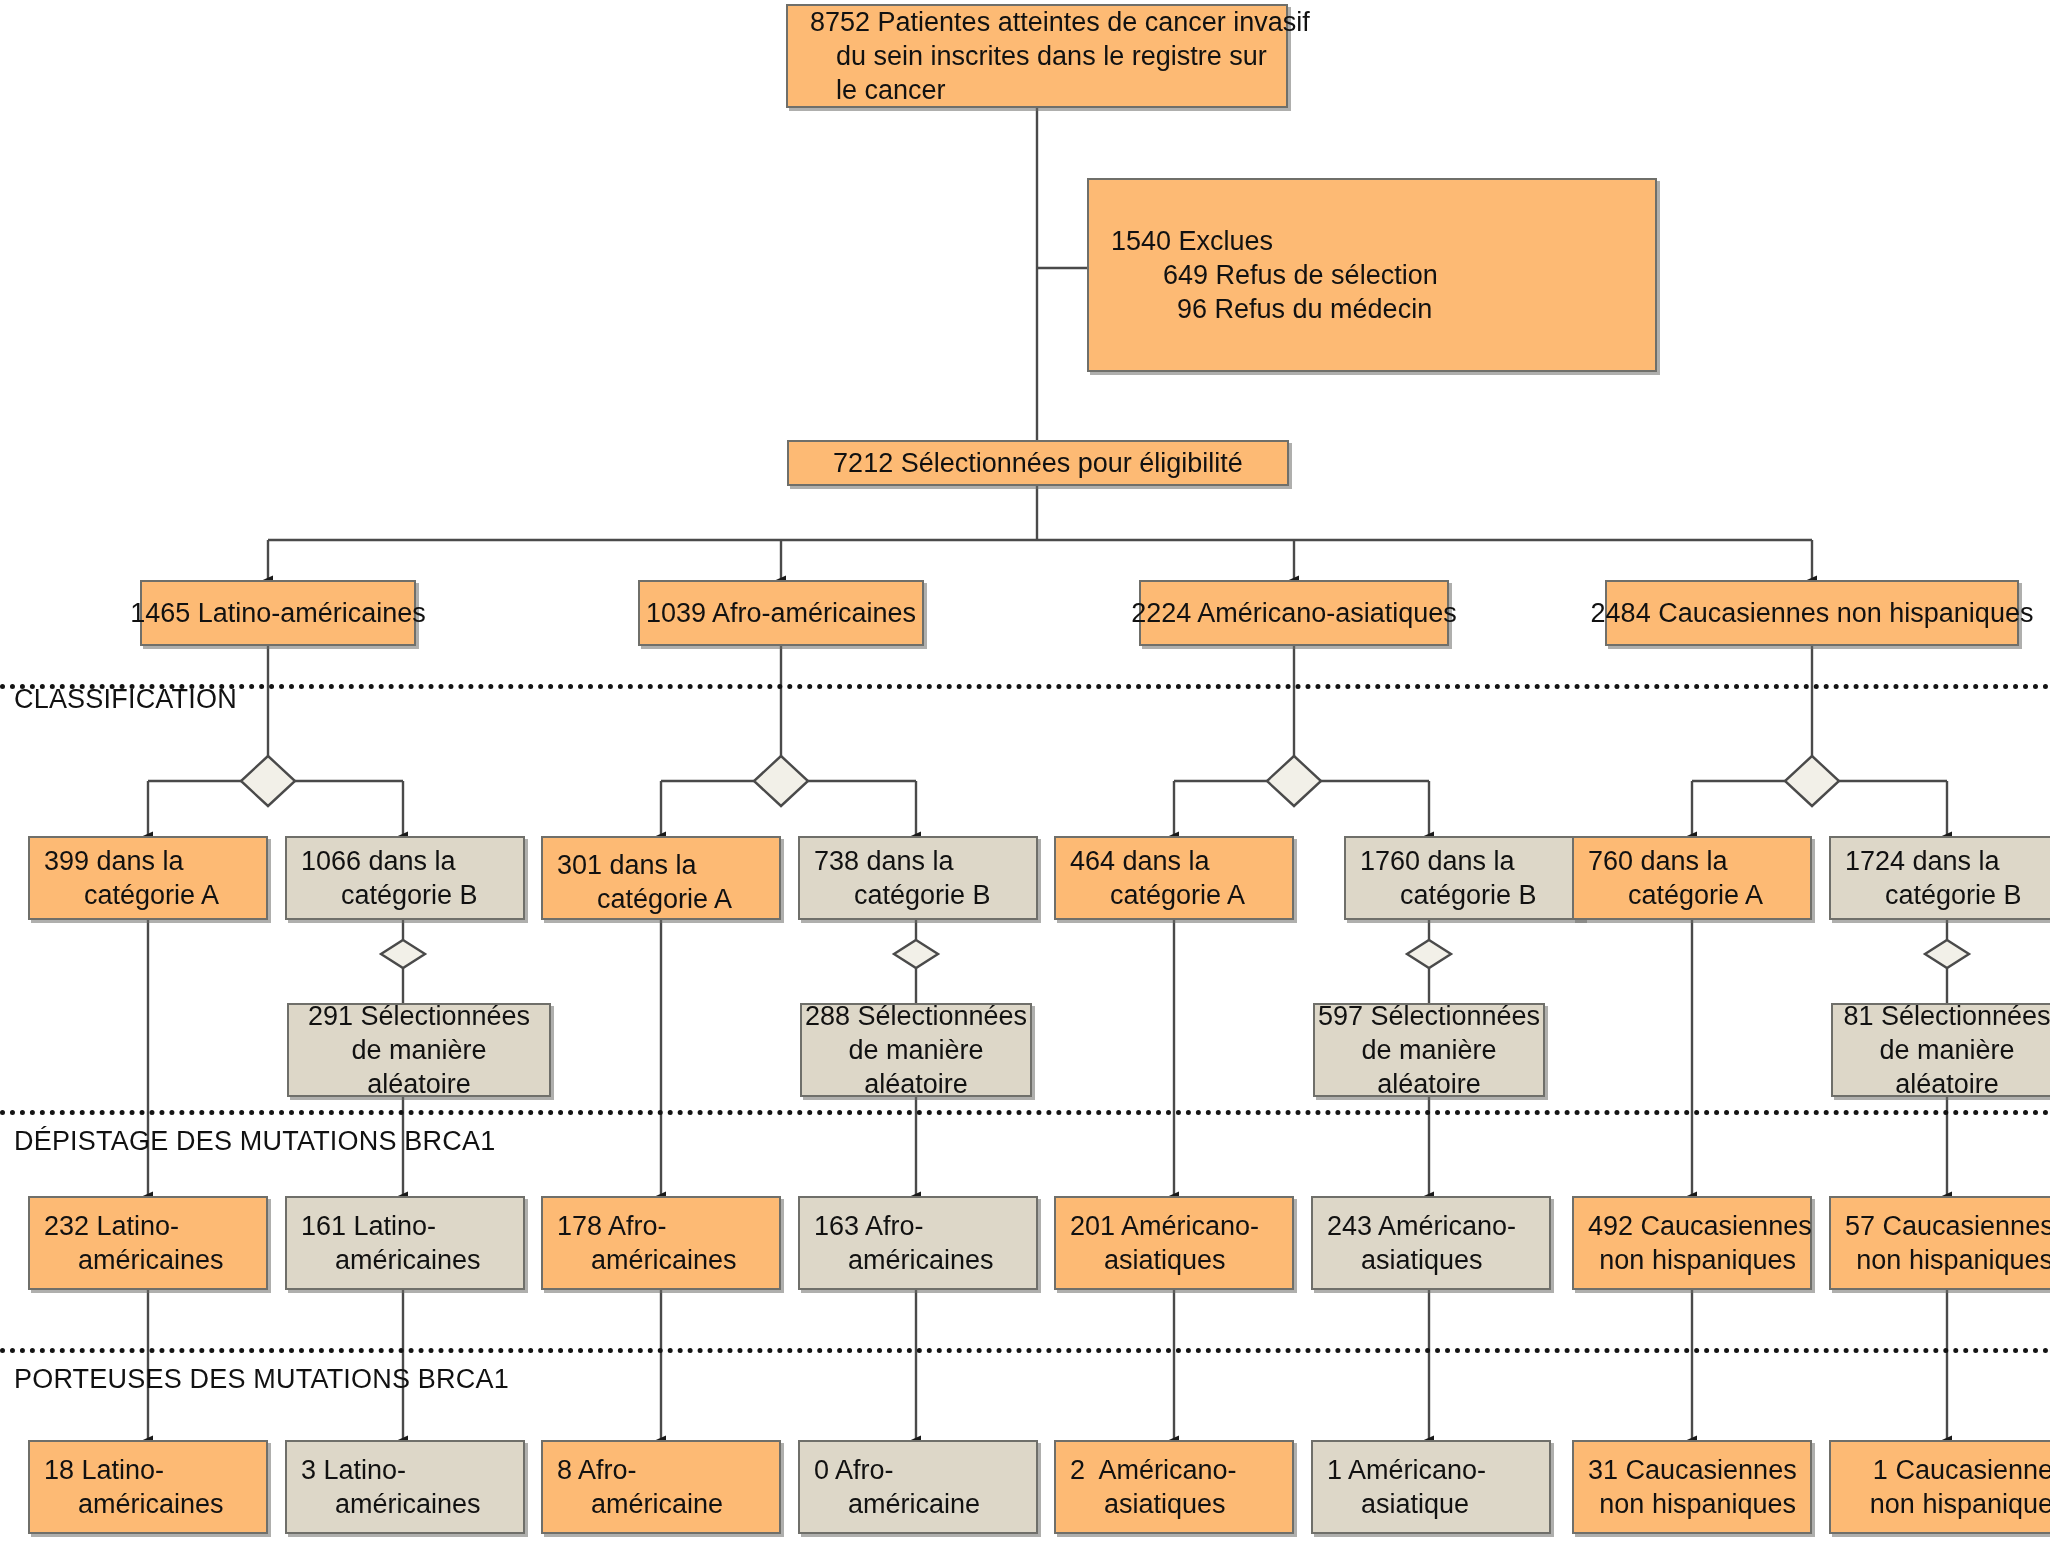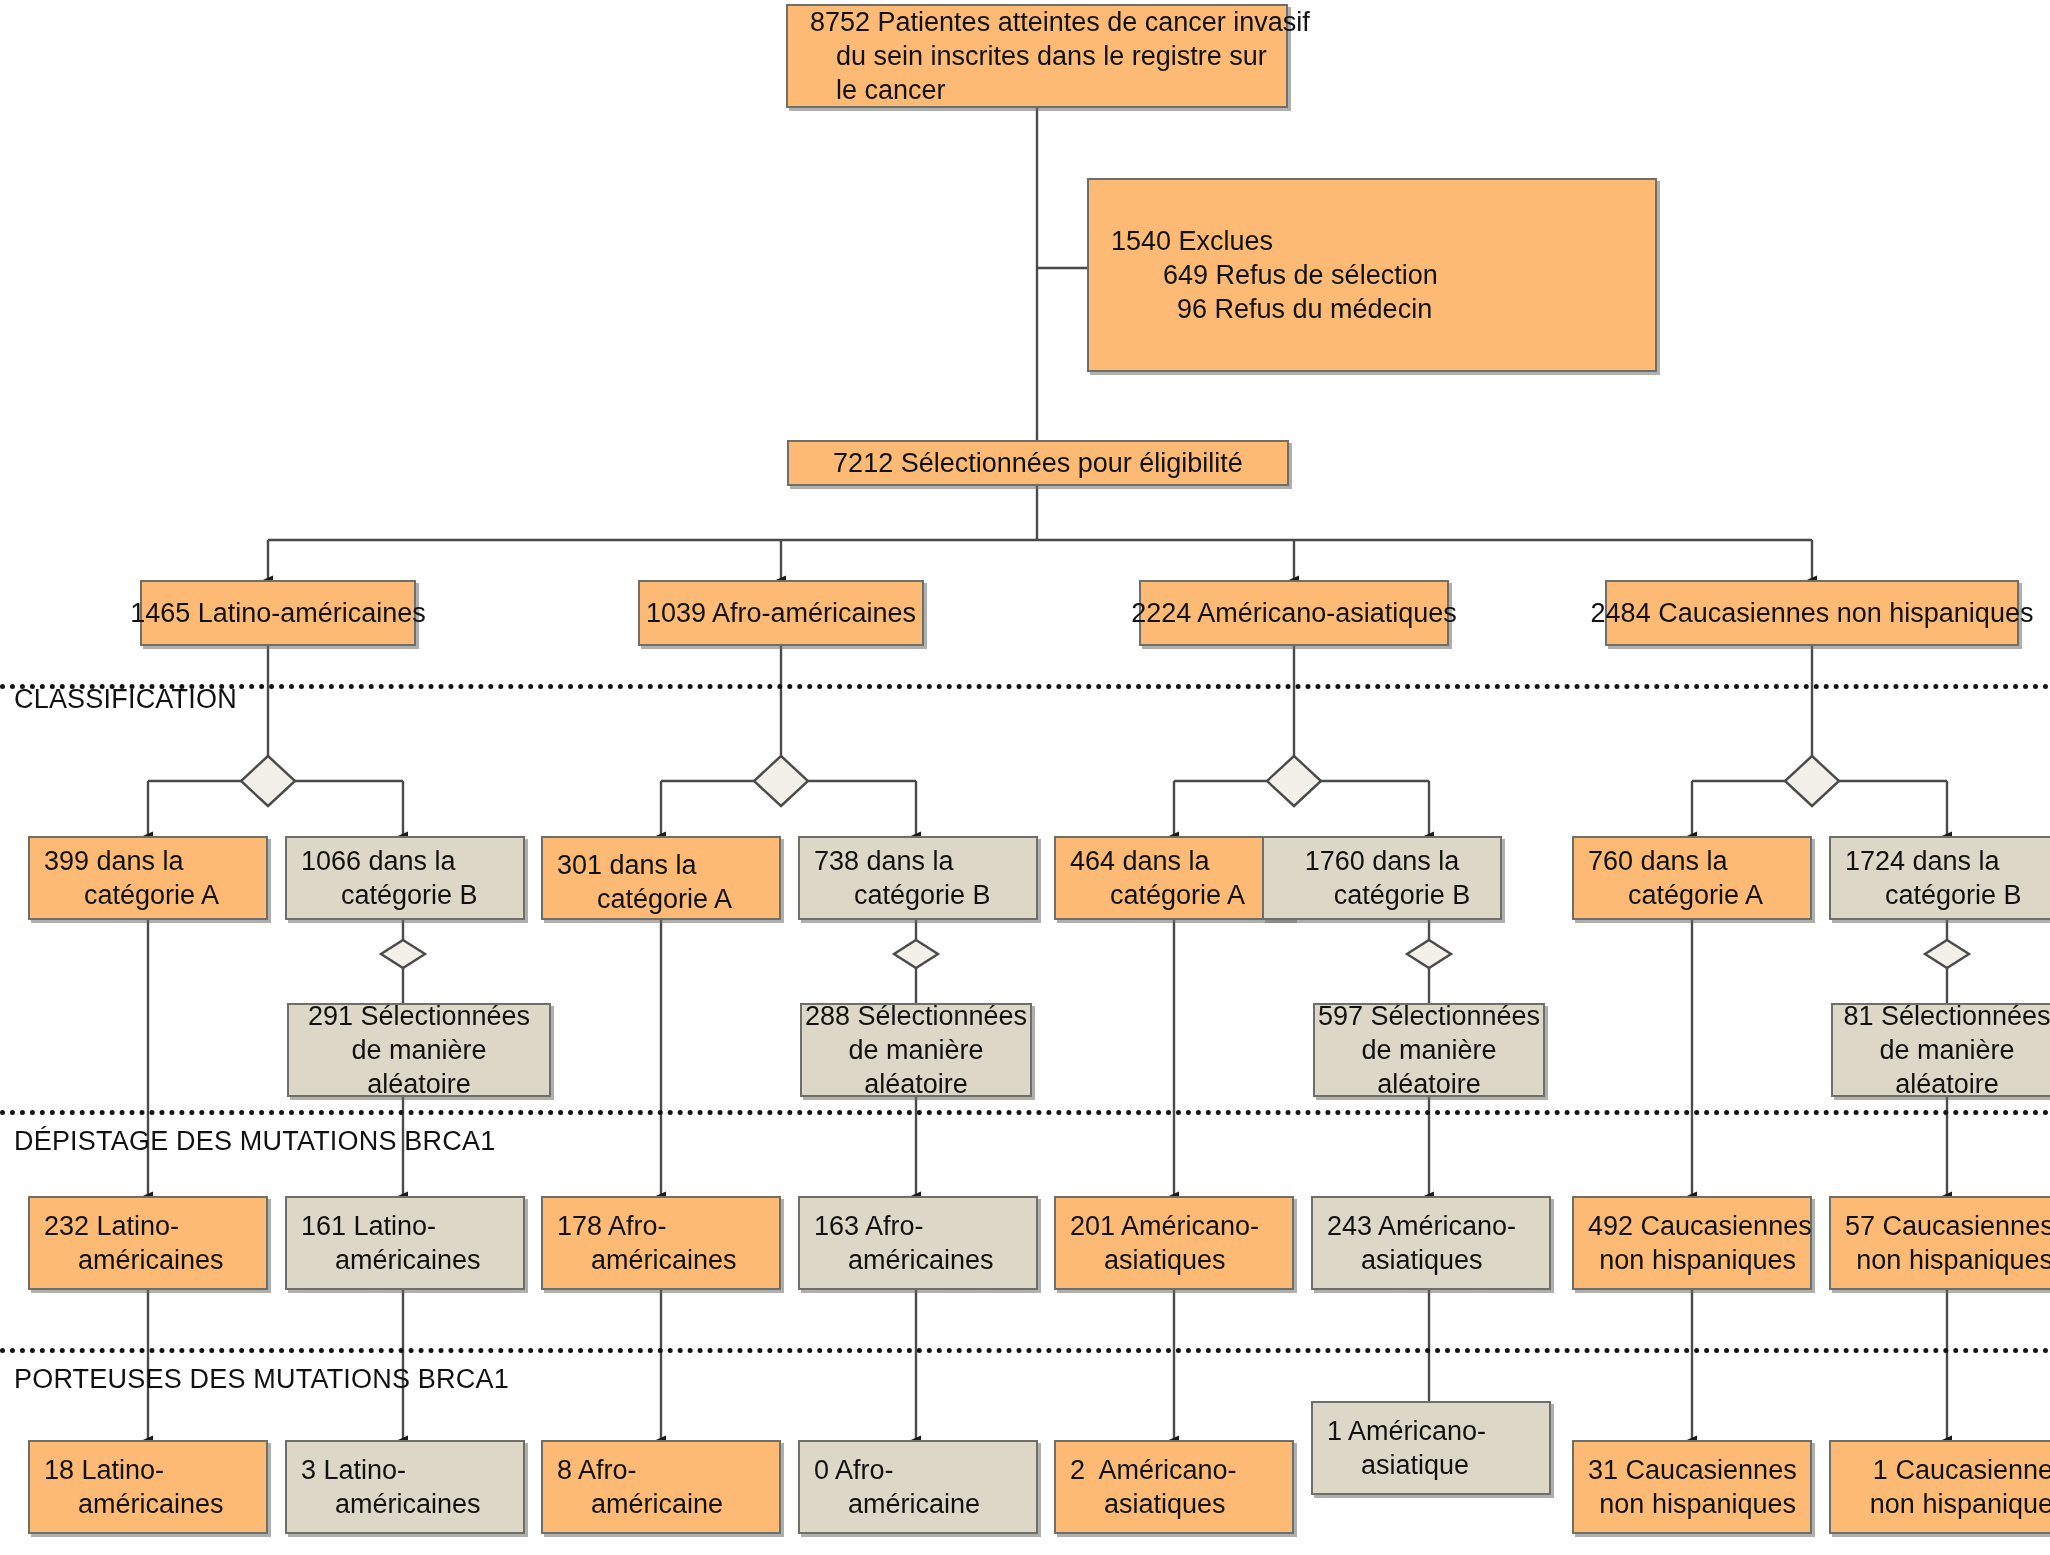--- a/index.html
+++ b/index.html
@@ -243,21 +243,21 @@
     <span class="ln l2">catégorie A</span>
   </div>
   <div class="box cat shaded" style="left:798px; top:836px; width:240px; height:84px;">
     <span class="ln">738 dans la</span>
     <span class="ln l2">catégorie B</span>
   </div>
   <div class="box cat" style="left:1054px; top:836px; width:240px; height:84px;">
     <span class="ln">464 dans la</span>
     <span class="ln l2">catégorie A</span>
   </div>
-  <div class="box cat shaded" style="left:1262px; top:836px; width:240px; height:84px;text-align:center;">
+  <div class="box cat shaded" style="left:1344px; top:836px; width:240px; height:84px;">
     <span class="ln">1760 dans la</span>
     <span class="ln l2">catégorie B</span>
   </div>
   <div class="box cat" style="left:1572px; top:836px; width:240px; height:84px;">
     <span class="ln">760 dans la</span>
     <span class="ln l2">catégorie A</span>
   </div>
   <div class="box cat shaded" style="left:1829px; top:836px; width:240px; height:84px;">
     <span class="ln">1724 dans la</span>
     <span class="ln l2">catégorie B</span>
@@ -336,21 +336,21 @@
     <span class="ln l2">américaine</span>
   </div>
   <div class="box eth2 shaded" style="left:798px; top:1440px; width:240px; height:94px;">
     <span class="ln">0 Afro-</span>
     <span class="ln l2">américaine</span>
   </div>
   <div class="box eth2" style="left:1054px; top:1440px; width:240px; height:94px;">
     <span class="ln">2  Américano-</span>
     <span class="ln l2">asiatiques</span>
   </div>
-  <div class="box eth2 shaded" style="left:1311px; top:1401px; width:240px; height:94px;">
+  <div class="box eth2 shaded" style="left:1311px; top:1440px; width:240px; height:94px;">
     <span class="ln">1 Américano-</span>
     <span class="ln l2">asiatique</span>
   </div>
   <div class="box eth2 rt" style="left:1572px; top:1440px; width:240px; height:94px;">
     <span class="ln">31 Caucasiennes</span>
     <span class="ln l2">non hispaniques</span>
   </div>
   <div class="box eth2 rt" style="left:1829px; top:1440px; width:240px; height:94px;">
     <span class="ln">1 Caucasienne</span>
     <span class="ln l2">non hispanique</span>

